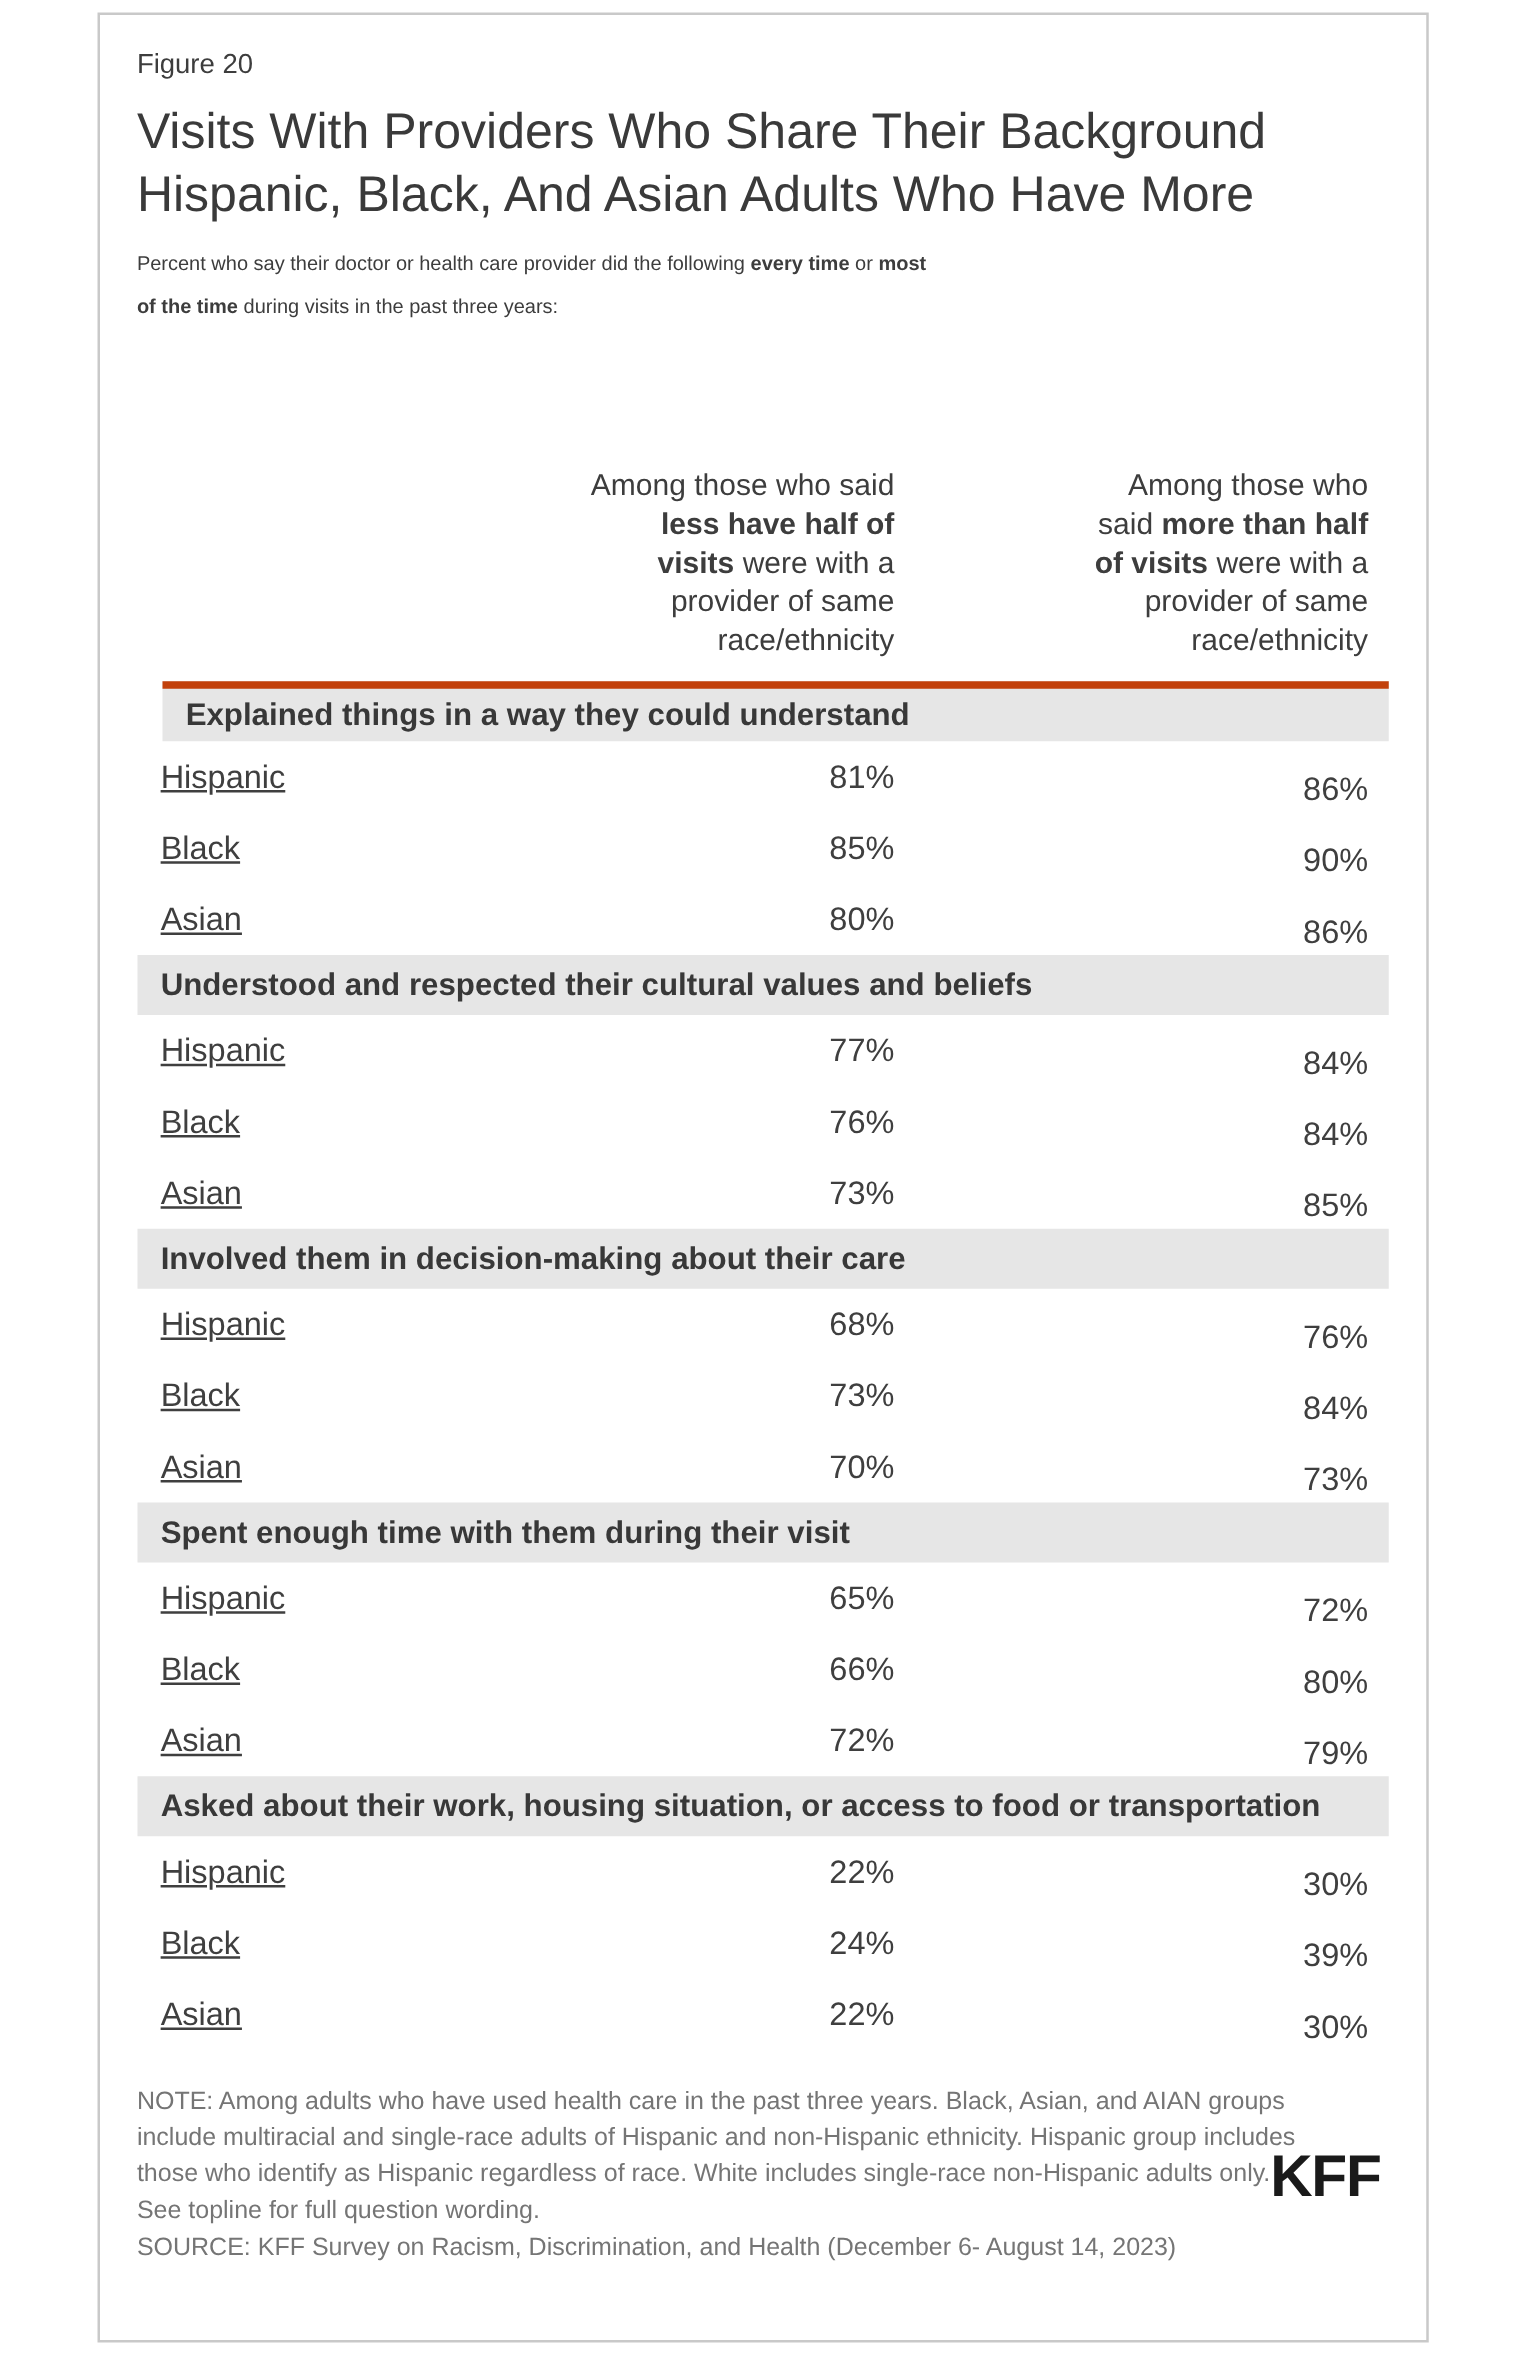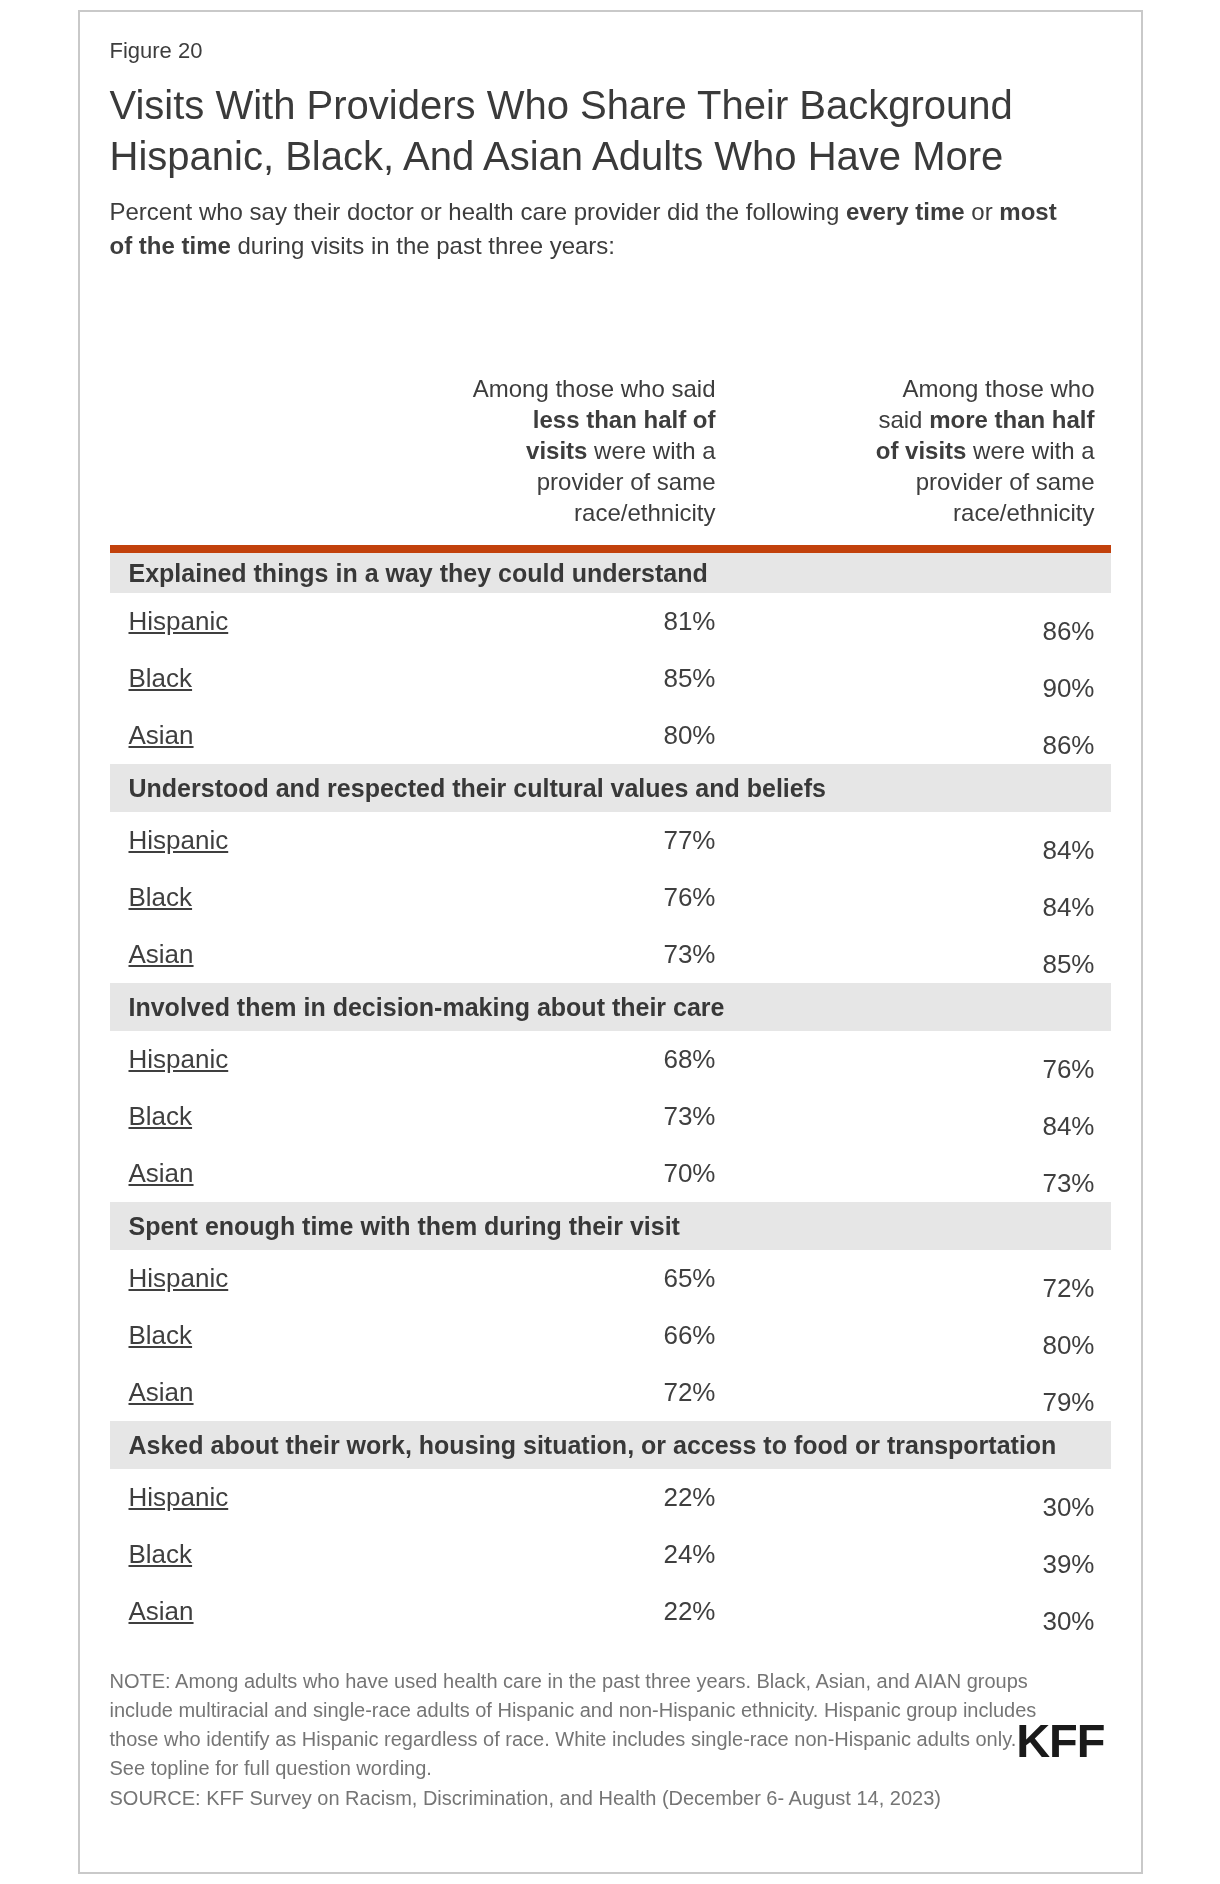--- a/index.html
+++ b/index.html
@@ -5,33 +5,33 @@
   * { margin:0; padding:0; box-sizing:border-box; }
   html,body { background:#ffffff; }
   body { font-family:"Liberation Sans", sans-serif; color:#3d3d3d; }
   .card {
     width:1065px; height:1864px; margin:10px auto;
     background:#ffffff; border:2px solid #c9c9c9;
     padding:26px 30px 30px 30px; overflow:hidden;
   }
   .fig-label { font-size:22px; line-height:26px; color:#3d3d3d; }
   .title { margin-top:16px; font-size:40px; line-height:51px; font-weight:400; color:#3a3a3a; }
-  .subtitle { margin-top:13px; font-size:24px; line-height:34px; color:#3d3d3d; }
+  .subtitle { margin-top:13px; font-size:16px; line-height:34px; color:#3d3d3d; }
   .subtitle strong, .colhead strong { font-weight:700; }
   .colheads { position:relative; height:157px; margin-top:110px; }
   .colhead { position:absolute; top:0; width:272px; text-align:right;
              font-size:24px; line-height:31px; color:#3d3d3d; }
   .colhead.c1 { right:395px; }
   .colhead.c2 { right:16px; }
   .tbl { margin-top:15px; }
   .section .sec-band {
     height:48px; background:#e6e6e6; display:flex; align-items:center;
     padding-left:19px; font-size:25px; font-weight:700; color:#383838;
   }
-  .section:first-child .sec-band { border-top:8px solid #c2410c; }
+  .section:first-child .sec-band { border-top:6px solid #c2410c;margin-left:20px; }
   .trow {
     height:57px; display:grid; grid-template-columns:1fr 240px 395px;
     align-items:center; font-size:26px; color:#3f3f3f;
   }
   .trow .lbl { padding-left:19px;text-decoration:underline; }
   .trow .val { text-align:right; }
   .trow .val.more { padding-right:16px;margin-top:20px; }
   .footer { position:relative; margin-top:27px; }
   .note { font-size:20px; line-height:29px; color:#757575; max-width:1048px; }
   .source { font-size:20px; line-height:29px; color:#757575; margin-top:1px; }
@@ -48,21 +48,21 @@
       <div>Hispanic, Black, And Asian Adults Who Have More</div>
     </h1>
   <div class="subtitle">
       <div><span>Percent who say their doctor or health care provider did the following </span><strong>every time</strong><span> or </span><strong>most</strong></div>
       <div><strong>of the time</strong><span> during visits in the past three years:</span></div>
     </div>
 
   <div class="colheads">
     <div class="colhead c1">
         <div><span>Among those who said</span></div>
-        <div><strong>less than half of</strong></div>
+        <div><strong>less have half of</strong></div>
         <div><strong>visits</strong><span> were with a</span></div>
         <div><span>provider of same</span></div>
         <div><span>race/ethnicity</span></div>
       </div>
     <div class="colhead c2">
         <div><span>Among those who</span></div>
         <div><span>said </span><strong>more than half</strong></div>
         <div><strong>of visits</strong><span> were with a</span></div>
         <div><span>provider of same</span></div>
         <div><span>race/ethnicity</span></div>

